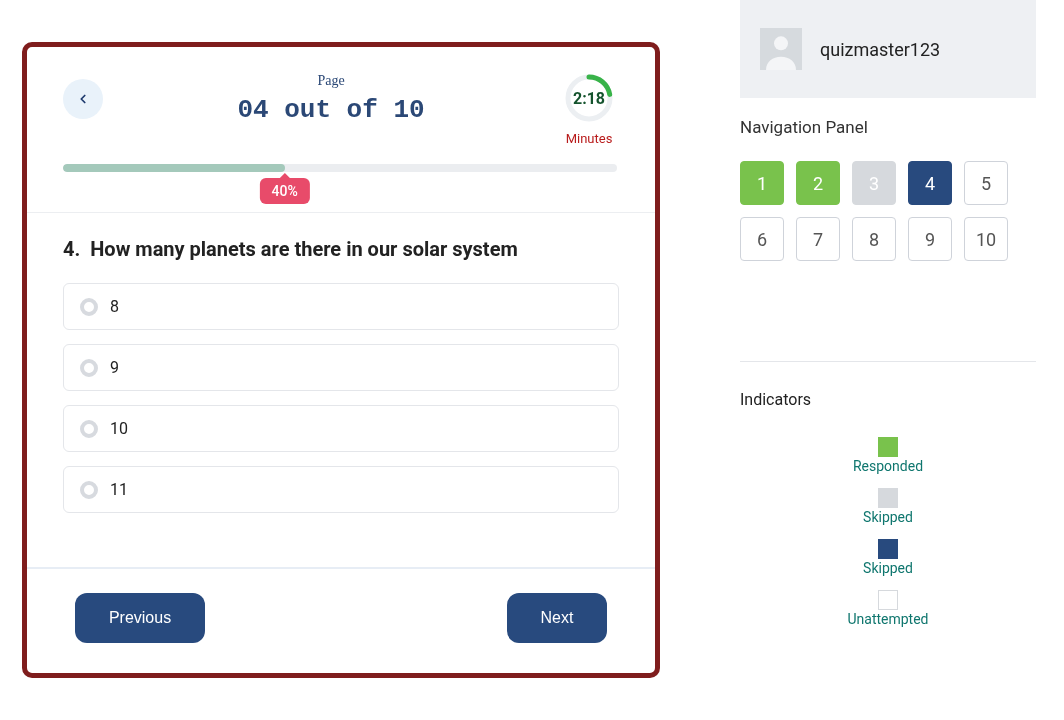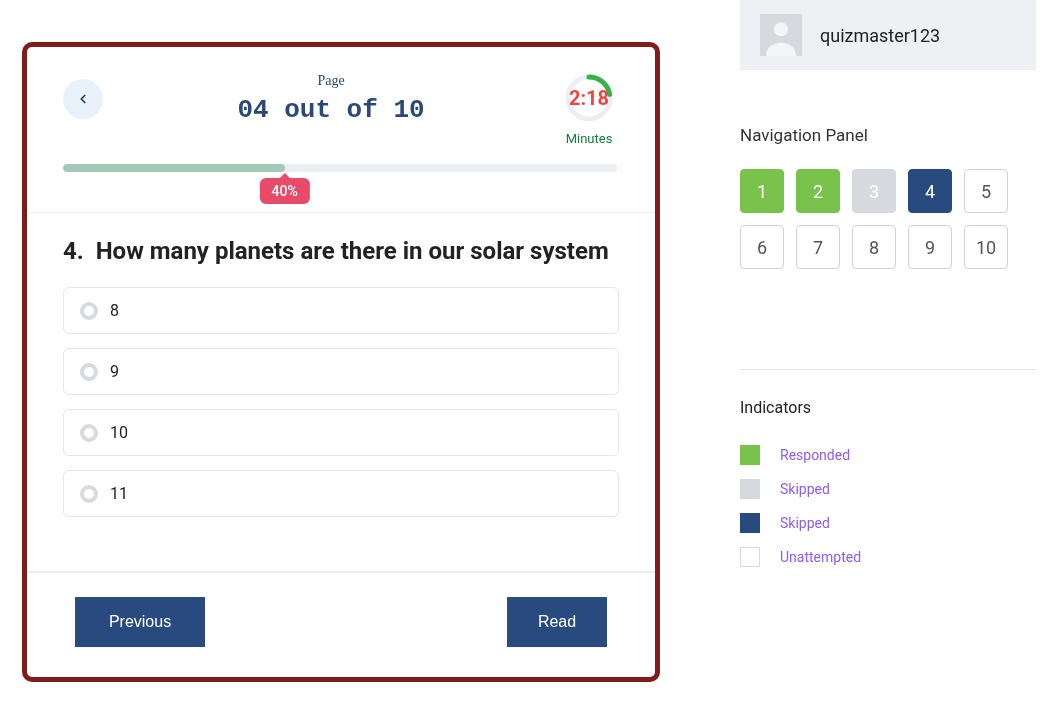--- a/index.html
+++ b/index.html
@@ -65,26 +65,26 @@
   .timer-circle {
     position: relative;
     width: 50px; height: 50px;
   }
   .timer-circle svg { transform: rotate(-90deg); }
   .timer-text {
     position: absolute;
     top: 0; left: 0; right: 0; bottom: 0;
     display: flex; align-items: center; justify-content: center;
     font-weight: 700;
-    font-size: 20px;
-    color: #ef4444;
+    font-size: 16px;
+    color: #14532d;
   }
   .timer-label {
     font-size: 13px;
-    color: #15803d;
+    color: #b91c1c;
     margin-top: 8px;
   }
   .progress-wrap {
     position: relative;
     margin-top: 18px;
     padding-bottom: 40px;
   }
   .progress-track {
     height: 8px;
     background: #ebedf0;
@@ -115,21 +115,21 @@
     transform: translateX(-50%);
     border-left: 5px solid transparent;
     border-right: 5px solid transparent;
     border-bottom: 5px solid #e84b6a;
   }
   
   .question-area {
     padding: 24px 36px 0 36px;
   }
   .question-text {
-    font-size: 24px;
+    font-size: 20px;
     font-weight: 700;
     margin-bottom: 22px;
   }
   .options { display: flex; flex-direction: column; gap: 14px; }
   .option {
     border: 1px solid #e4e6ea;
     border-radius: 6px;
     padding: 13px 16px;
     display: flex;
     align-items: center;
@@ -149,39 +149,39 @@
     margin-top: 54px;
     border-top: 2px solid #e7edf5;
     padding: 24px 48px 30px 48px;
     display: flex;
     justify-content: space-between;
   }
   .btn {
     background: #284a7e;
     color: #fff;
     border: none;
-    border-radius: 0;
+    border-radius: 12px;
     font-size: 16px;
     width: 130px;
     height: 50px;
     cursor: pointer;
   }
   .btn.next { width: 100px; }
   
   .sidebar {
     flex: 1;
     padding: 0 28px 0 48px;
   }
   .user-row {
     background: #eef0f3;
     display: flex;
     align-items: center;
     gap: 18px;
-    padding: 14px 20px;
-    margin-bottom: 55px;
+    padding: 28px 20px;
+    margin-bottom: 19px;
   }
   .avatar {
     width: 42px; height: 42px;
     background: #d6dade;
     display: flex; align-items: flex-end; justify-content: center;
     overflow: hidden;
   }
   .avatar svg { fill: #f4f5f7; }
   .username { font-size: 18px; color: #222; }
   .nav-title {
@@ -208,23 +208,24 @@
   .nav-item.responded { background: #79c24c; border-color: #79c24c; color: #fff; }
   .nav-item.skipped   { background: #d6d9dd; border-color: #d6d9dd; color: #fff; }
   .nav-item.active    { background: #284a7e; border-color: #284a7e; color: #fff; }
   .divider {
     border: none;
     border-top: 1px solid #e4e6ea;
     margin-bottom: 28px;
   }
   .ind-title { font-size: 16px; margin-bottom: 28px; }
   .ind-row {
-    display: flex; align-items: center; gap: 20px;
-    font-size: 14px; color: #8b5cf6;
+    display: flex; align-items: center; gap: 1px;
+    font-size: 14px; color: #0f766e;
     margin-bottom: 14px;
+    flex-direction: column;
   }
   .swatch {
     width: 20px; height: 20px;
     border: 1px solid #d6d9dd;
   }
   .swatch.green { background: #79c24c; border-color: #79c24c; }
   .swatch.grey  { background: #d6d9dd; border-color: #d6d9dd; }
   .swatch.navy  { background: #284a7e; border-color: #284a7e; }
   .swatch.white { background: #fff; }
   .instructions-btn {
@@ -296,21 +297,21 @@
           </div>
           <div class="option">
             <span class="radio"></span>
             <span>11</span>
           </div>
         </div>
     </div>
 
     <div class="footer">
       <button class="btn">Previous</button>
-      <button class="btn next">Read</button>
+      <button class="btn next">Next</button>
     </div>
   </div>
 </div>
 
 <div class="sidebar">
   <div class="user-row">
     <div class="avatar">
       <svg width="40" height="40" viewBox="0 0 24 24">
           <circle cx="12" cy="8" r="4.2"></circle>
           <path d="M3 24c0-5 4-8 9-8s9 3 9 8z"></path>

